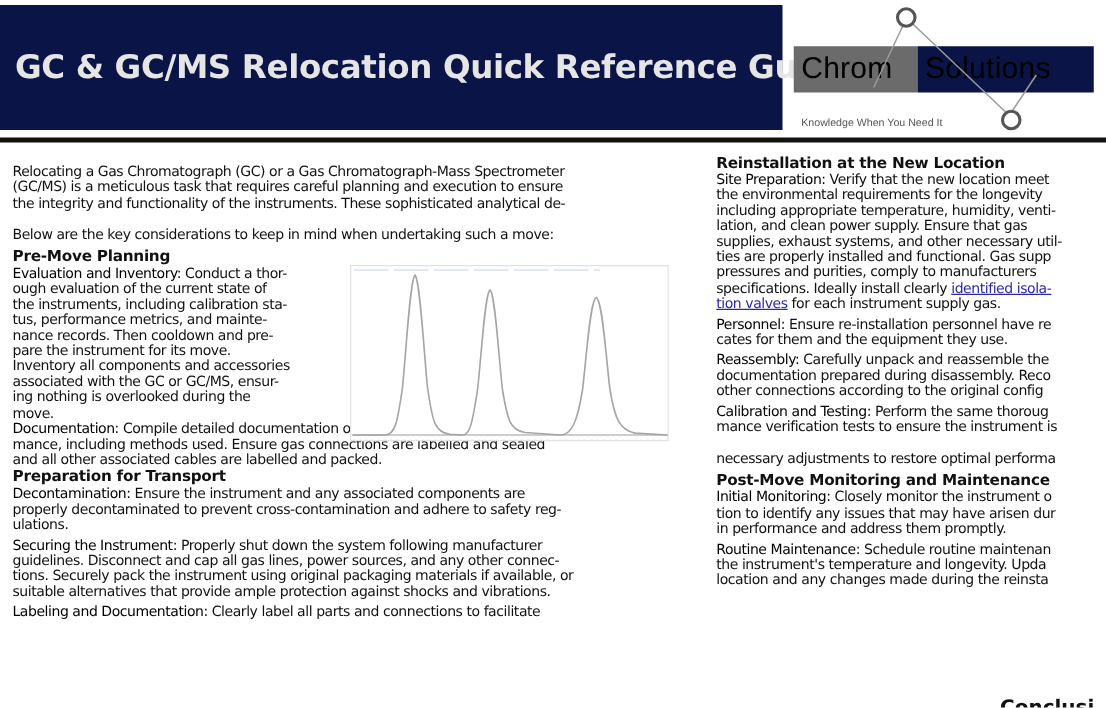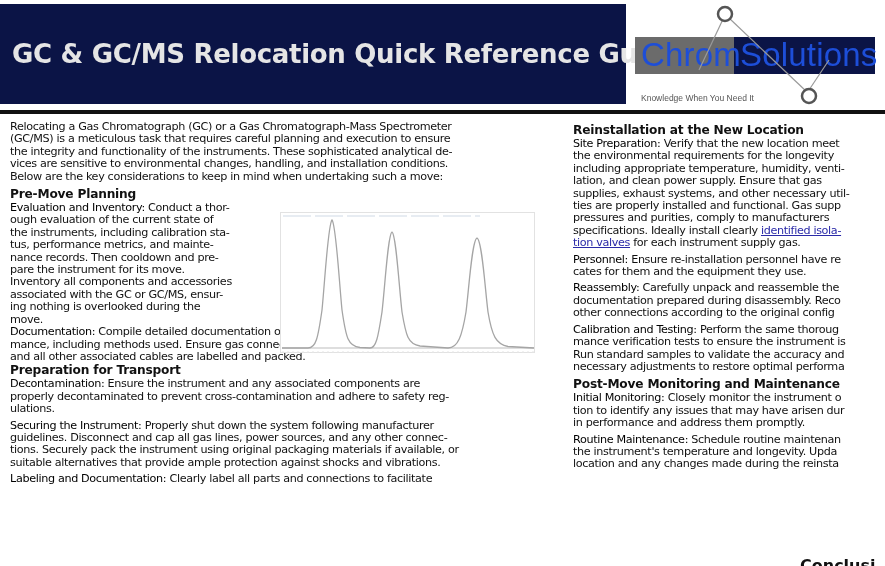--- a/index.html
+++ b/index.html
@@ -22,21 +22,21 @@
   .logo .gray {
     position: absolute; left: 6px; top: 37px; width: 99px; height: 37px;
     background: #6b6b6b;
   }
   .logo .navy {
     position: absolute; left: 105px; top: 37px; width: 141px; height: 37px;
     background: #0b1446;
   }
   .logo .word {
     position: absolute; top: 38px; font-family: "Liberation Sans", sans-serif;
-    font-size: 33px; color: #1d4ed8; letter-spacing: 0.2px; line-height: 34px;
+    font-size: 24px; color: #000000; letter-spacing: 0.2px; line-height: 34px;
   }
   .logo .w1 { left: 12px; }
   .logo .w2 { left: 111px; }
   .logo .tag {
     position: absolute; left: 12px; top: 93px; font-size: 8.5px; color: #555;
     font-family: "Liberation Sans", sans-serif;
     text-align: right;
   }
   .logo svg { position: absolute; left: 0; top: 0; }
   .rule {
@@ -44,21 +44,21 @@
   }
   .col {
     position: absolute; font-family: "DejaVu Sans", sans-serif;
     font-size: 11.2px; line-height: 12.4px; letter-spacing: -0.35px;
   }
   .col p { margin: 0; }
   .col h2 {
     margin: 0; font-size: 12.2px; line-height: 15px; font-weight: bold; letter-spacing: -0.2px;
   }
   .col .lbl { color: #000; }
-  .left { left: 10px; top: 121px; width: 528px; }
+  .left { left: 10px; top: 132px; width: 528px; }
   .right { left: 573px; top: 123px; width: 330px; white-space: nowrap; }
   .right p { white-space: nowrap; }
   .gap { height: 4px; }
   .chart {
     position: absolute; left: 280px; top: 210px; width: 256px; height: 150px;
   }
   .narrow { width: 262px; }
   a.link { color: #2a2aa8; text-decoration: underline; text-align: right; }
   .concl {
     position: absolute; left: 800px; top: 556px; font-size: 16px; font-weight: bold;
@@ -87,21 +87,21 @@
   </svg>
 </div>
 
 <div class="rule"></div>
 
 <div class="col left">
   <p>
     <span>Relocating a Gas Chromatograph (GC) or a Gas Chromatograph-Mass Spectrometer</span><br>
     <span>(GC/MS) is a meticulous task that requires careful planning and execution to ensure</span><br>
     <span>the integrity and functionality of the instruments. These sophisticated analytical de-</span><br>
-    <span>vices are sensitive to environmental changes, handling, and installation conditions.</span><br>
+    <br>
     <span>Below are the key considerations to keep in mind when undertaking such a move:</span>
   </p>
   <div class="gap"></div>
   <h2>Pre-Move Planning</h2>
   <p class="narrow">
     <span class="lbl">Evaluation and Inventory:</span><span> Conduct a thor-</span><br>
     <span>ough evaluation of the current state of</span><br>
     <span>the instruments, including calibration sta-</span><br>
     <span>tus, performance metrics, and mainte-</span><br>
     <span>nance records. Then cooldown and pre-</span><br>
@@ -166,21 +166,21 @@
   <div class="gap"></div>
   <p>
     <span class="lbl">Reassembly:</span><span> Carefully unpack and reassemble the</span><br>
     <span>documentation prepared during disassembly. Reco</span><br>
     <span>other connections according to the original config</span>
   </p>
   <div class="gap"></div>
   <p>
     <span class="lbl">Calibration and Testing:</span><span> Perform the same thoroug</span><br>
     <span>mance verification tests to ensure the instrument is</span><br>
-    <span>Run standard samples to validate the accuracy and</span><br>
+    <br>
     <span>necessary adjustments to restore optimal performa</span>
   </p>
   <div class="gap"></div>
   <h2>Post-Move Monitoring and Maintenance</h2>
   <p>
     <span class="lbl">Initial Monitoring:</span><span> Closely monitor the instrument o</span><br>
     <span>tion to identify any issues that may have arisen dur</span><br>
     <span>in performance and address them promptly.</span>
   </p>
   <div class="gap"></div>

